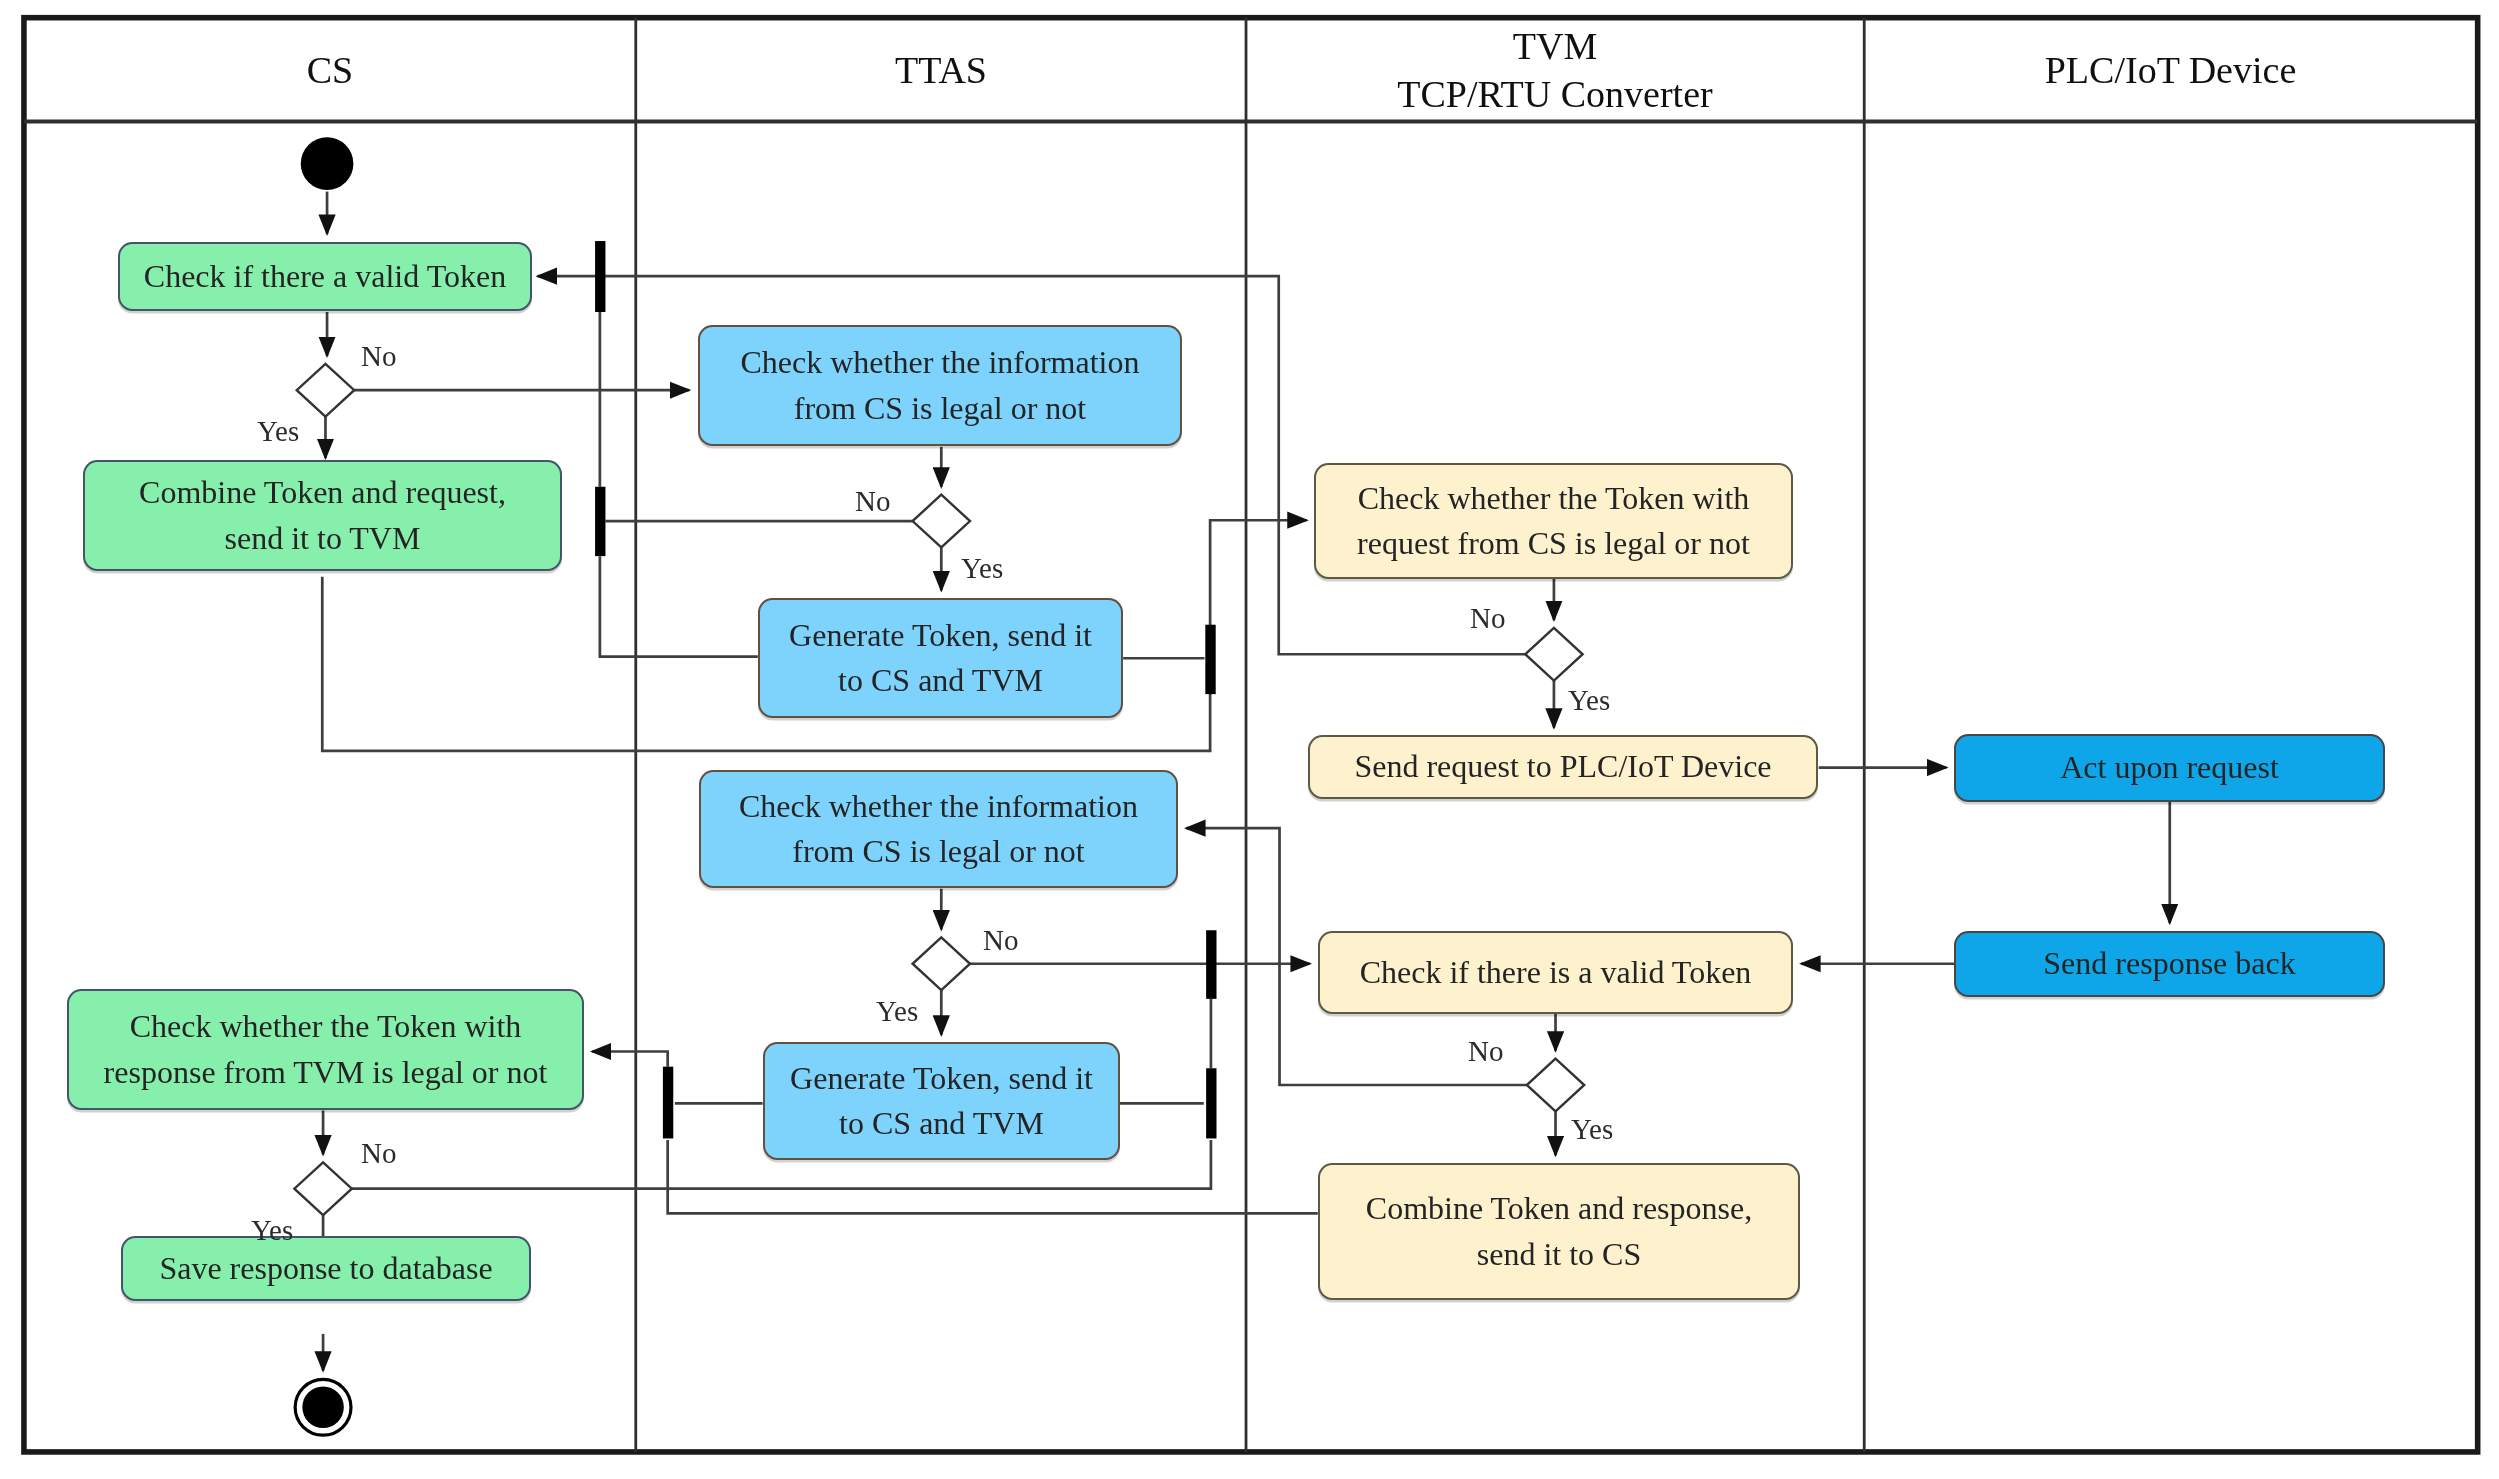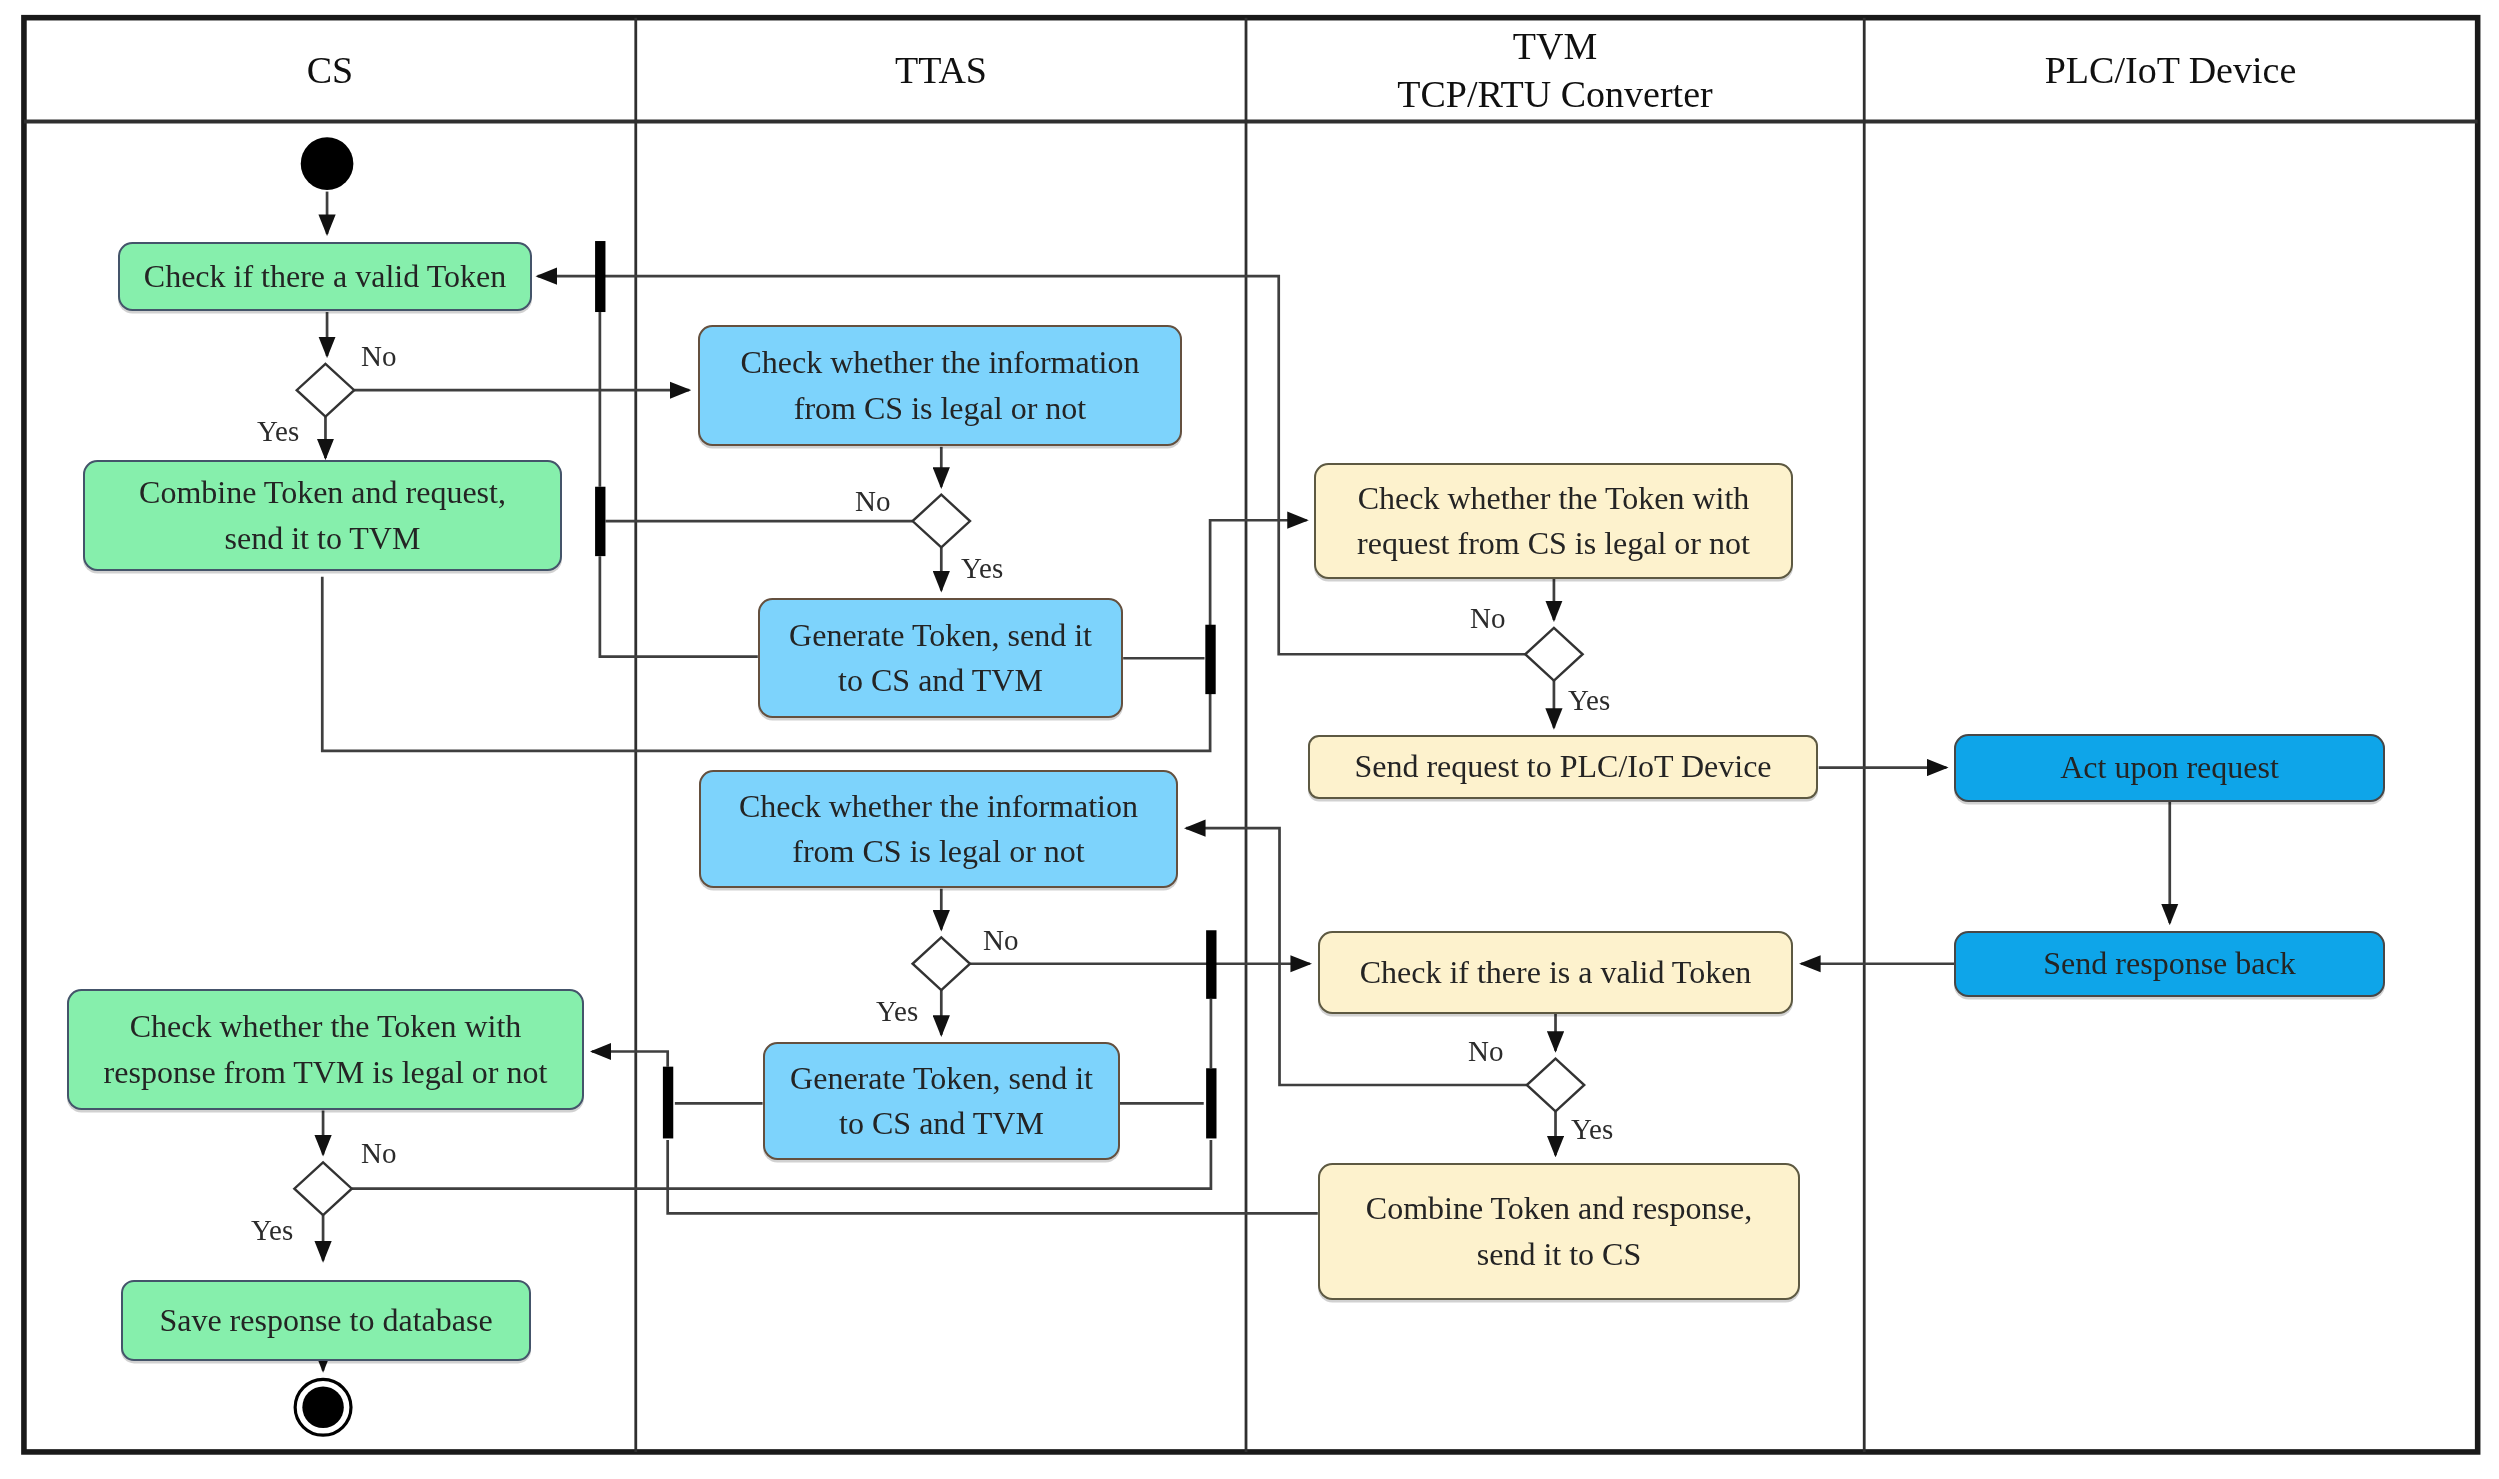--- a/index.html
+++ b/index.html
@@ -102,34 +102,34 @@
   <div class="lane-title" style="left:636px;width:610px;">TTAS</div>
   <div class="lane-title" style="left:1246px;width:618px;">TVM
 TCP/RTU Converter</div>
   <div class="lane-title" style="left:1864px;width:613px;">PLC/IoT Device</div>
 
   <div class="node blue" style="left:118px;top:242px;width:414px;height:69px;">Check if there a valid Token</div>
   <div class="node blue" style="left:83px;top:460px;width:479px;height:111px;">Combine Token and request,
 send it to TVM</div>
   <div class="node blue" style="left:67px;top:989px;width:517px;height:121px;">Check whether the Token with
 response from TVM is legal or not</div>
-  <div class="node blue" style="left:121px;top:1280px;width:410px;height:81px;border-radius:13px;">Save response to database</div>
+  <div class="node blue" style="left:121px;top:1236px;width:410px;height:65px;">Save response to database</div>
 
   <div class="node peach" style="left:698px;top:325px;width:484px;height:121px;">Check whether the information
 from CS is legal or not</div>
   <div class="node peach" style="left:758px;top:598px;width:365px;height:120px;">Generate Token, send it
 to CS and TVM</div>
   <div class="node peach" style="left:699px;top:770px;width:479px;height:118px;">Check whether the information
 from CS is legal or not</div>
   <div class="node peach" style="left:763px;top:1042px;width:357px;height:118px;">Generate Token, send it
 to CS and TVM</div>
 
   <div class="node yellow" style="left:1314px;top:463px;width:479px;height:116px;">Check whether the Token with
 request from CS is legal or not</div>
-  <div class="node yellow" style="left:1308px;top:735px;width:510px;height:64px;border-radius:11px;">Send request to PLC/IoT Device</div>
+  <div class="node yellow" style="left:1308px;top:735px;width:510px;height:64px;">Send request to PLC/IoT Device</div>
   <div class="node yellow" style="left:1318px;top:931px;width:475px;height:83px;">Check if there is a valid Token</div>
   <div class="node yellow" style="left:1318px;top:1163px;width:482px;height:137px;">Combine Token and response,
 send it to CS</div>
 
   <div class="node gray" style="left:1954px;top:734px;width:431px;height:68px;">Act upon request</div>
   <div class="node gray" style="left:1954px;top:931px;width:431px;height:66px;">Send response back</div>
 
   <div class="branch-label" style="left:361px;top:340px;">No</div>
   <div class="branch-label" style="left:257px;top:415px;">Yes</div>
   <div class="branch-label" style="left:855px;top:485px;">No</div>

